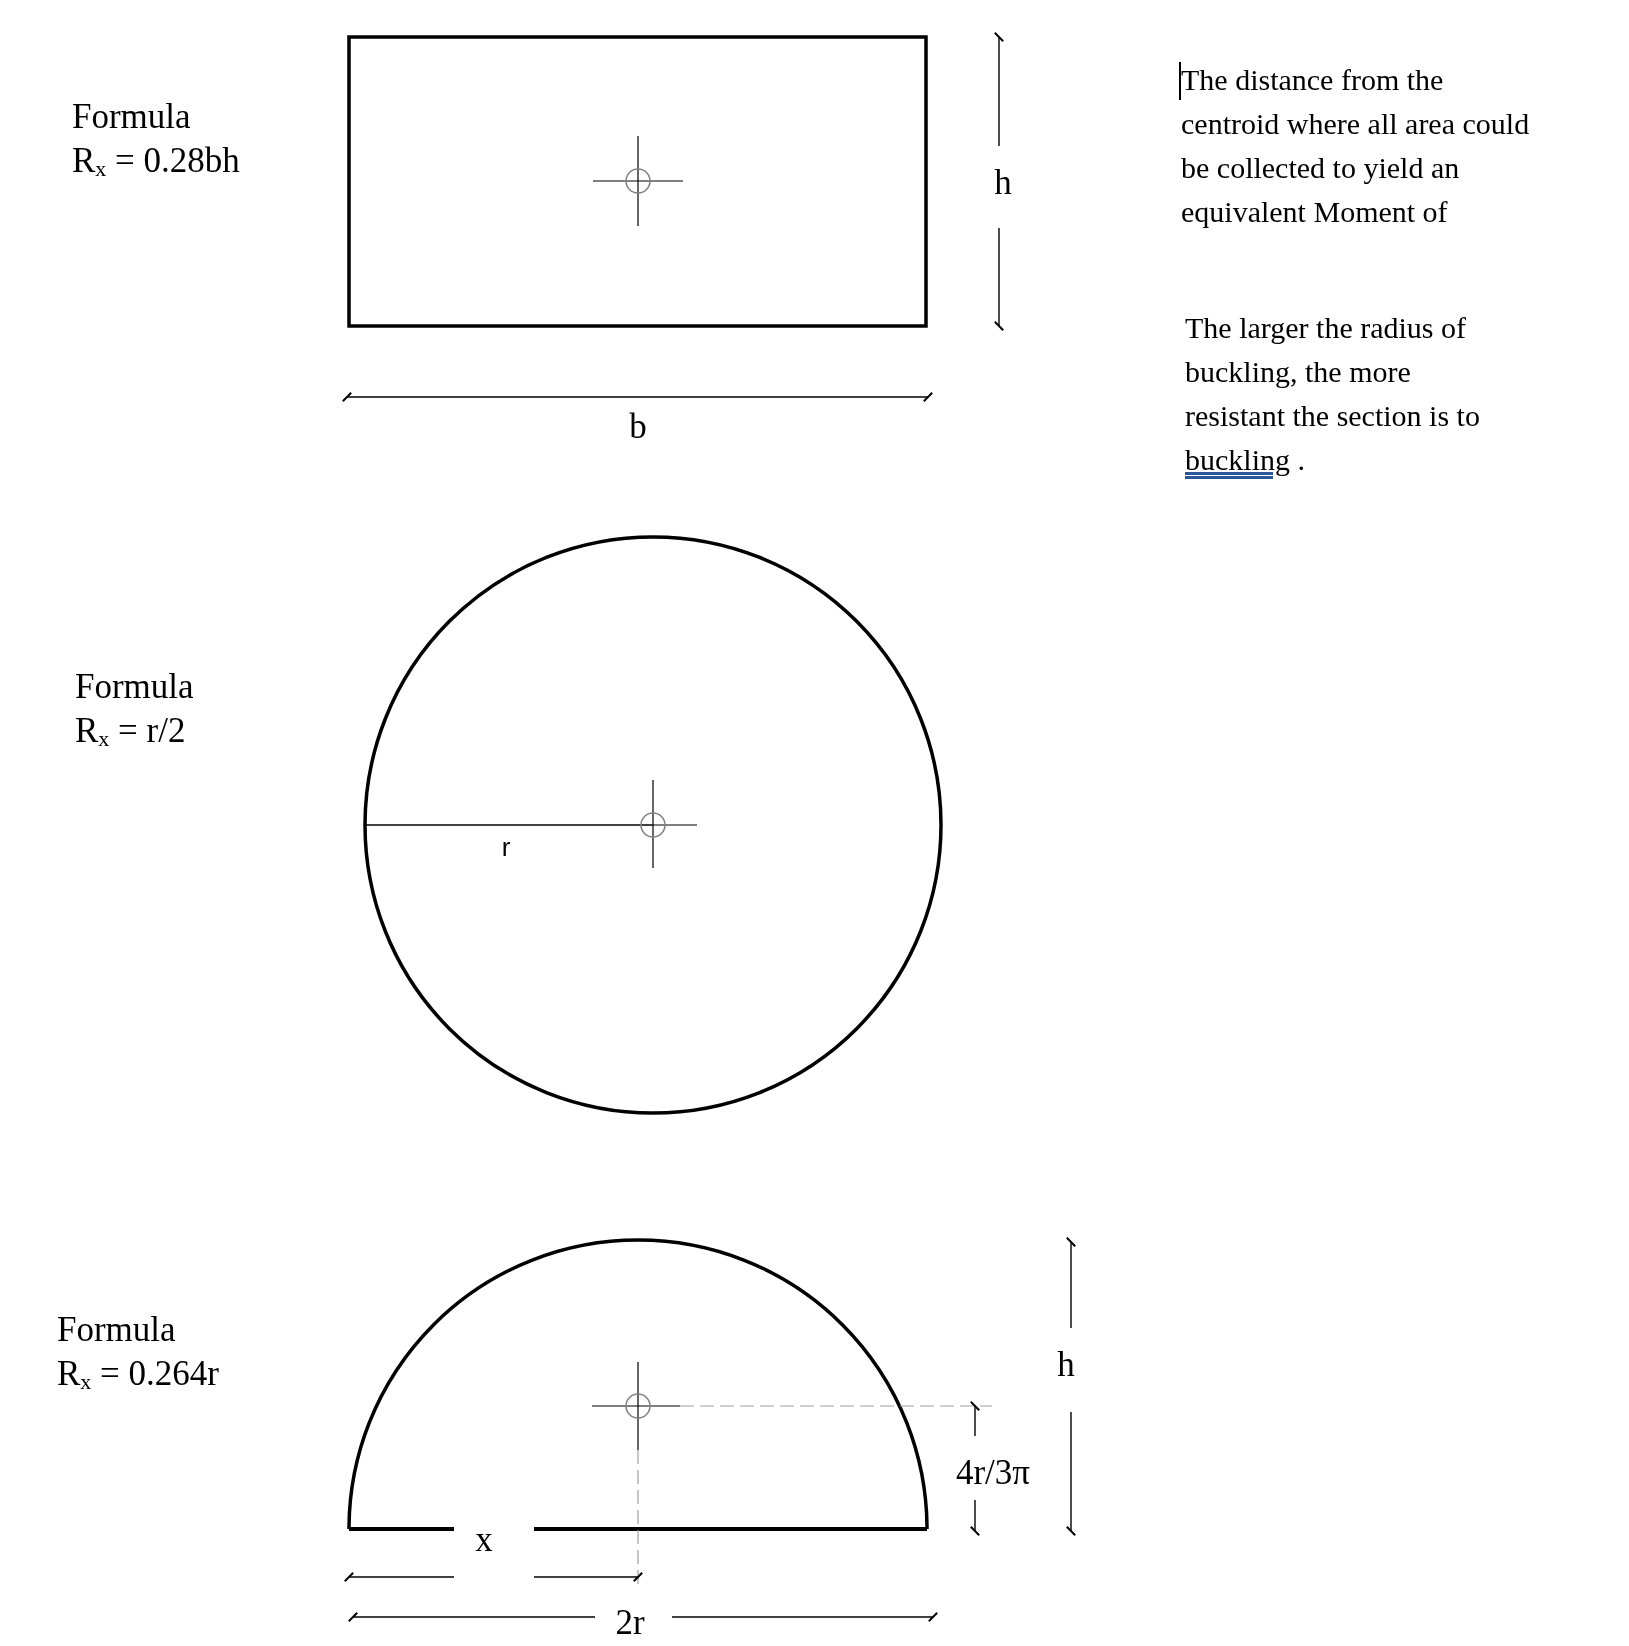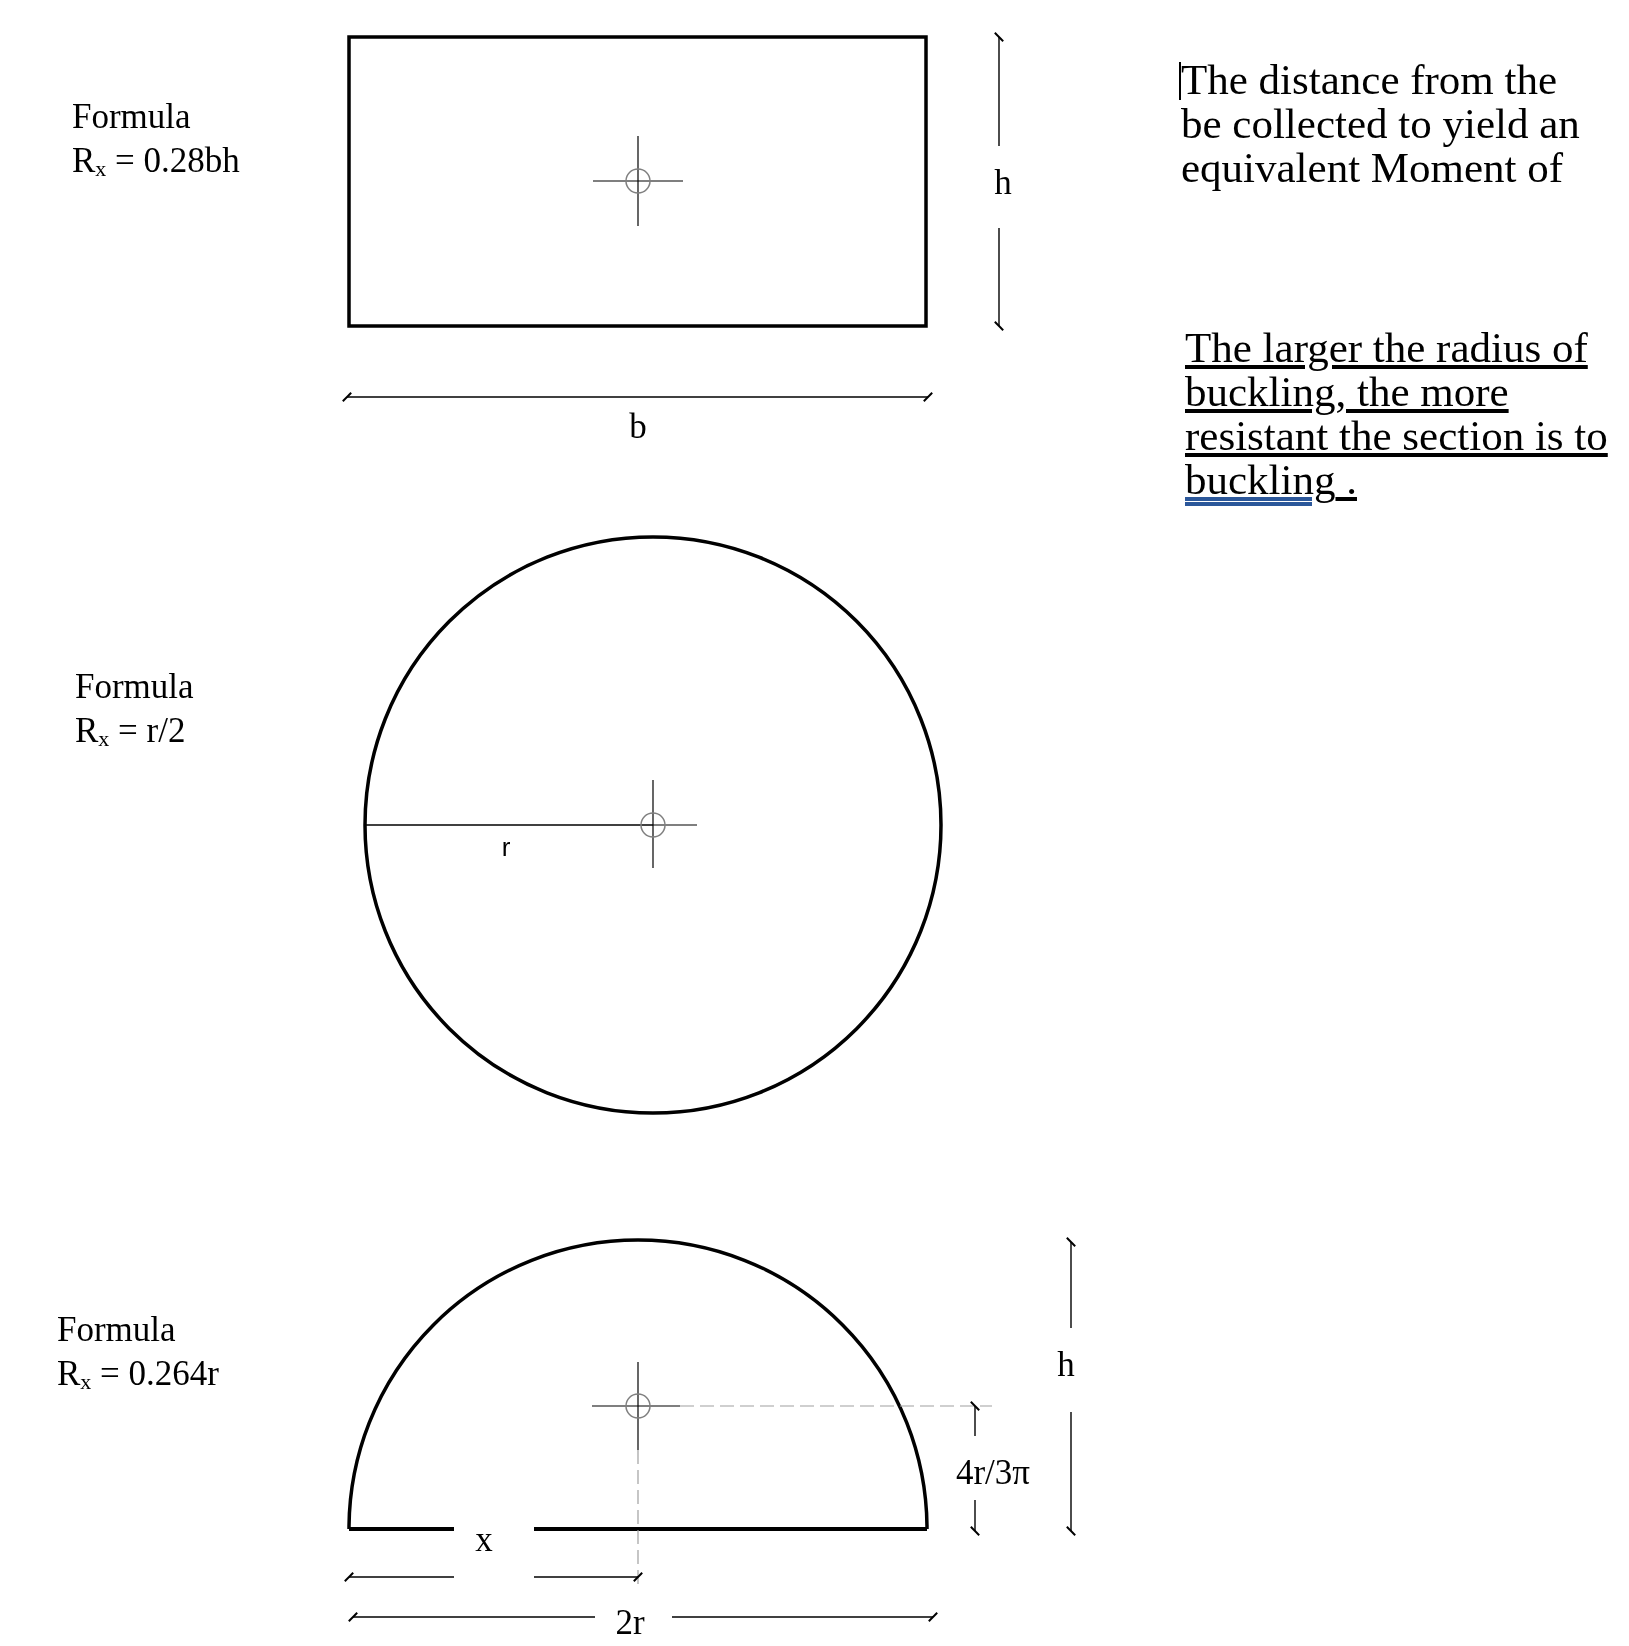--- a/index.html
+++ b/index.html
@@ -1,20 +1,20 @@
 <!DOCTYPE html>
 <html><head>
 <meta charset="utf-8">
 <style>
   html, body { margin:0; padding:0; background:#ffffff; }
   body { width:1629px; height:1646px; position:relative; overflow:hidden;
          font-family:"Liberation Serif", serif; color:#000; }
   .formula { position:absolute; font-size:35px; line-height:44px; }
   .formula sub { font-size:22px; vertical-align:-4px; }
-  .desc { position:absolute; font-size:43px; line-height:44px; }
+  .desc { position:absolute; font-size:30px; line-height:44px; }
   .desc p { margin:0; }
   .caret { position:absolute; width:2px; height:38px; background:#000; }
   .buckling { text-decoration:underline; text-decoration-color:#2b579a; text-decoration-style:double; }
   svg { position:absolute; left:0; top:0; }
   .dimtext { font-family:"Liberation Serif", serif; font-size:35px; }
   .dimtext-sans { font-family:"Liberation Sans", sans-serif; font-size:26px; }
 </style>
 </head>
 <body>
 
@@ -29,24 +29,25 @@
 </div>
 
 <div class="formula" style="left:57px; top:1308px;">
   <div>Formula</div>
   <div><span>R</span><sub>x</sub><span> = 0.264r</span></div>
 </div>
 
 <div class="caret" style="left:1179px; top:62px;"></div>
 <div class="desc" style="left:1181px; top:58px;">
   <p>The distance from the</p>
+  <p>centroid where all area could</p>
   <p>be collected to yield an</p>
   <p>equivalent Moment of</p>
 </div>
-<div class="desc" style="left:1185px; top:326px;text-decoration:underline;">
+<div class="desc" style="left:1185px; top:306px;">
   <p>The larger the radius of</p>
   <p>buckling, the more</p>
   <p>resistant the section is to</p>
   <p><span class="buckling">buckling</span><span> .</span></p>
 </div>
 
 <svg width="1629" height="1646" viewBox="0 0 1629 1646">
   <defs>
     <marker id="tick" markerWidth="10" markerHeight="10" refX="5" refY="5" orient="auto">
       <path d="M2,8 L8,2" stroke="#000" stroke-width="1.4" fill="none"></path>

